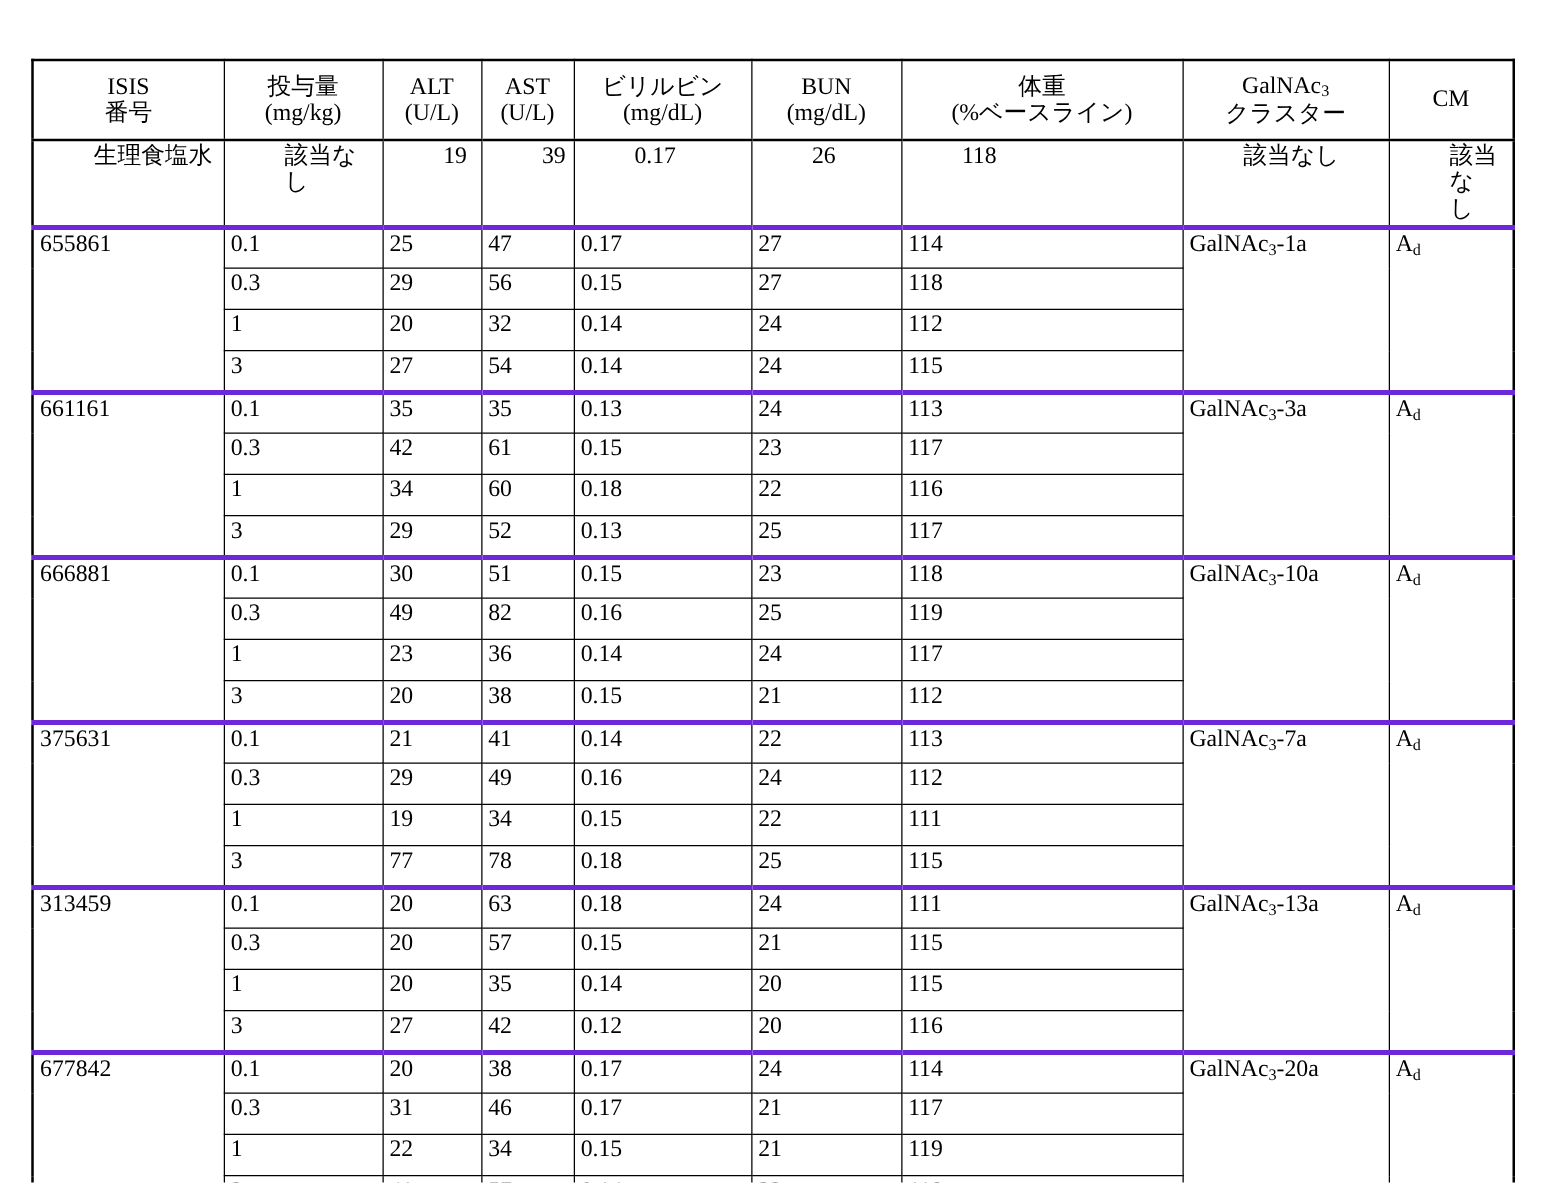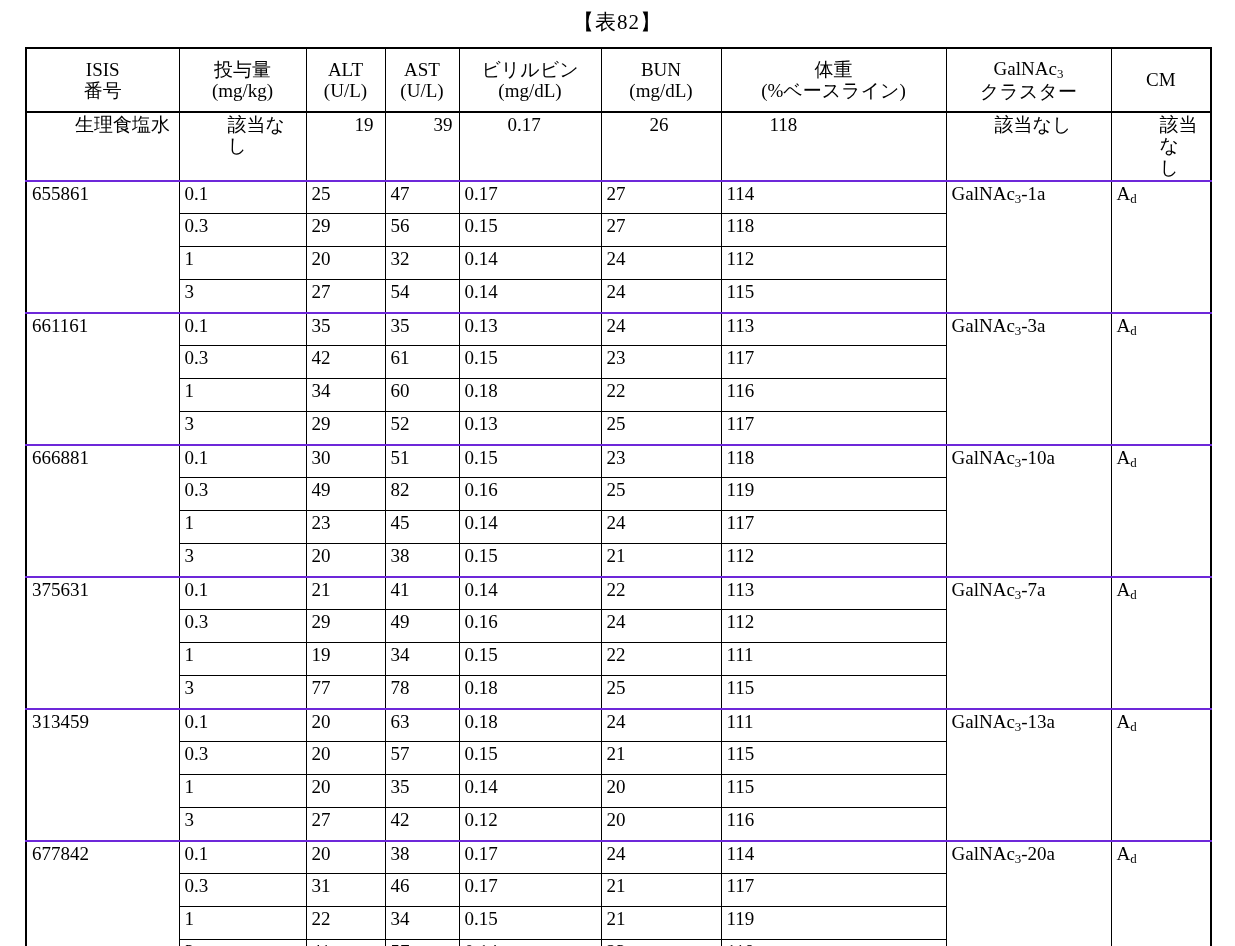--- a/index.html
+++ b/index.html
@@ -94,34 +94,33 @@
   td.saline-dose, td.saline-cluster, td.saline-cm {
     vertical-align: top;
     margin-top: 32px;
   }
   td.saline-cluster { vertical-align: middle; }
   td.saline-cm {
     vertical-align: top;
     line-height: 1.25;
   }
   
-  tr.group-start > td { border-top: 2px solid #6d28d9; }
+  tr.group-start > td { border-top: 4px solid #6d28d9; }
   tr.block-first > td { border-top: 2px solid #000; padding-left: 48px; }
 
   sub {
     font-size: 0.68em;
     vertical-align: -0.22em;
   }
 </style>
 </head>
 <body>
 
 <div class="page">
 
-  <div class="table-caption">【表82】</div>
 
   <div class="table-wrap">
     <table class="data">
       <colgroup>
         <col class="c-isis">
           <col class="c-dose">
           <col class="c-alt">
           <col class="c-ast">
         <col class="c-bili">
           <col class="c-bun">
@@ -265,21 +264,21 @@
             <td class="dose">0.3</td>
             <td class="num">49</td>
             <td class="num">82</td>
             <td class="num">0.16</td>
             <td class="num">25</td>
             <td class="bw">119</td>
           </tr>
           <tr style="height: 33px;">
             <td class="dose">1</td>
             <td class="num">23</td>
-            <td class="num">45</td>
+            <td class="num">36</td>
             <td class="num">0.14</td>
             <td class="num">24</td>
             <td class="bw">117</td>
           </tr>
           <tr style="height: 33px;">
             <td class="dose">3</td>
             <td class="num">20</td>
             <td class="num">38</td>
             <td class="num">0.15</td>
             <td class="num">21</td>

